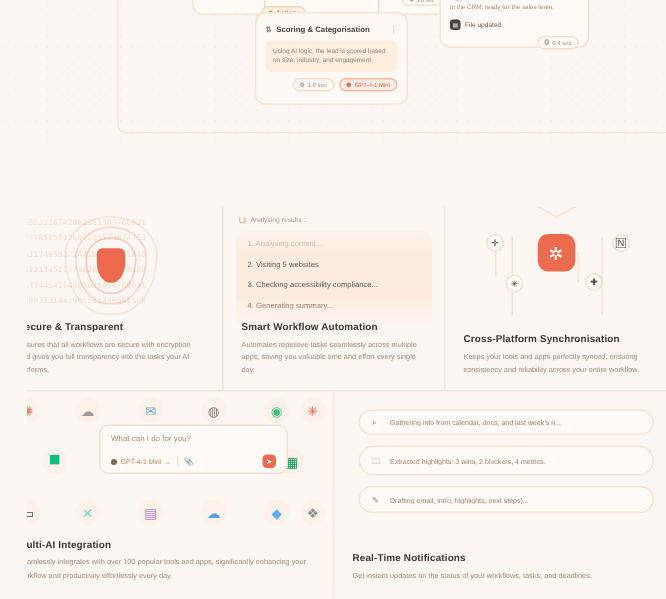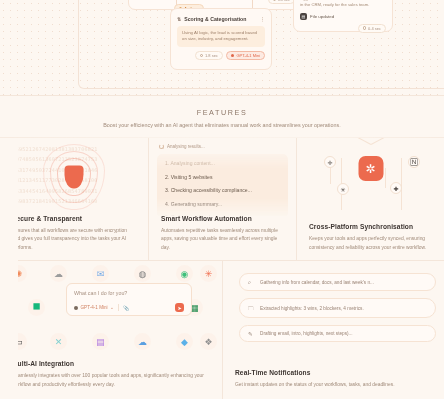--- a/index.html
+++ b/index.html
@@ -240,27 +240,20 @@
       </div>
       <div class="wf-foot">
         <span class="pill pill-time">
           <span class="clk"></span>
           <span>0.4 sec</span>
         </span>
       </div>
     </div>
   </div>
 
-  <div class="band">
-    <div class="band-mask"></div>
-    <div class="band-inner">
-      <div class="kicker">FEATURES</div>
-      <div class="subhead">Boost your efficiency with an AI agent that eliminates manual work and streamlines your operations.</div>
-    </div>
-  </div>
 
   <div class="grid">
 
     <div class="row r1">
 
       <div class="cell">
         <div class="visual">
           <div class="nums">
             <div>0885952126742081381383706821</div>
             <div>4169748505613607213523874753</div>

